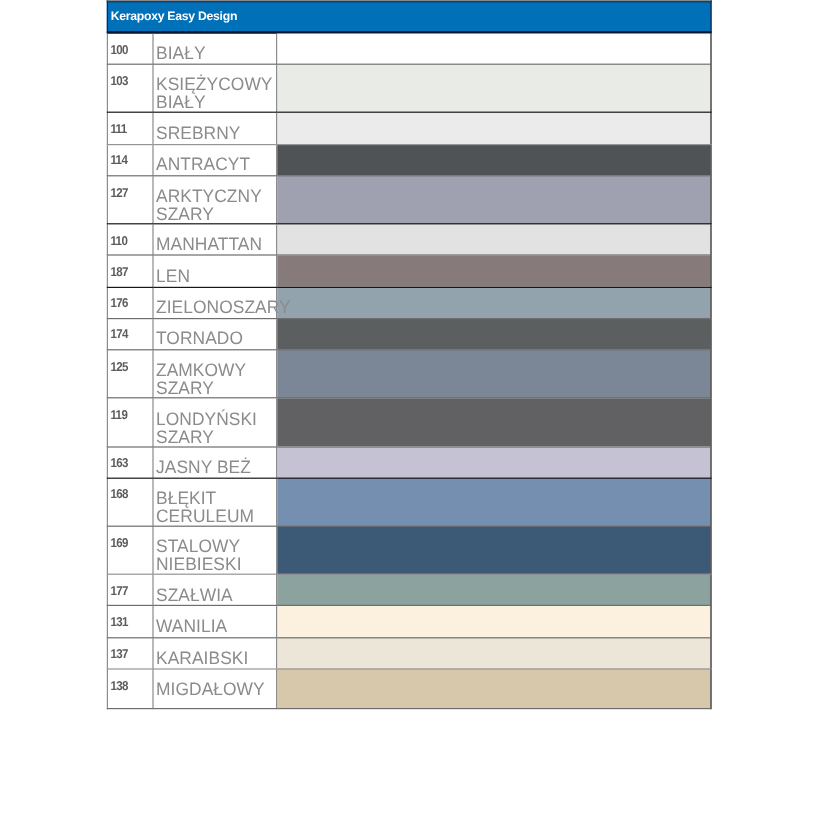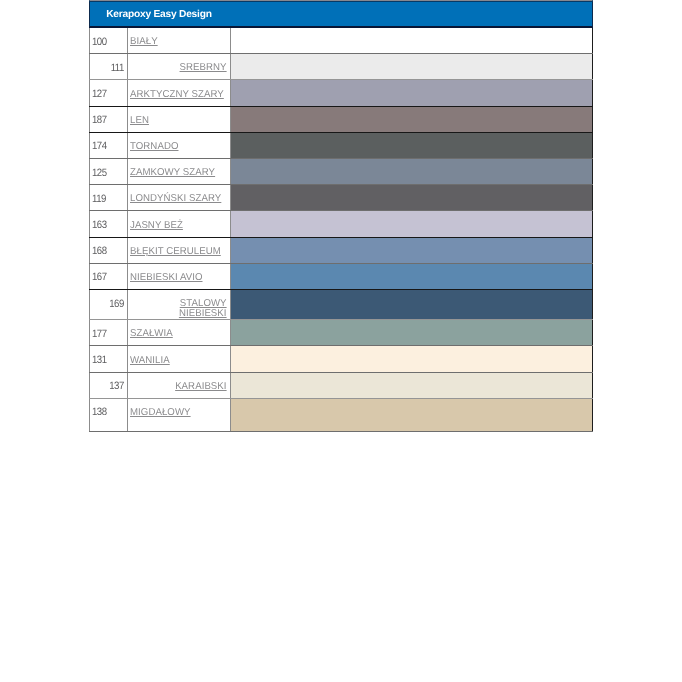--- a/index.html
+++ b/index.html
@@ -1,31 +1,31 @@
 <!DOCTYPE html>
 <html><head>
 <meta charset="utf-8">
 <style>
   html,body{margin:0;padding:0;}
   body{width:682px;height:682px;background:#ffffff;font-family:"Liberation Sans",sans-serif;overflow:hidden;
        -webkit-font-smoothing:antialiased;text-rendering:geometricPrecision;}
   .page{position:relative;width:682px;height:682px;background:#fff;transform:translateZ(0);}
   .chart{position:absolute;left:89.2px;top:0px;width:503.4px;}
-  .hdr{background:#0070b8;color:#fff;font-size:10.2px;font-weight:bold;letter-spacing:-0.22px;height:28px;padding-left:16px;padding-top:9.2px;box-sizing:border-box;border-top:1px solid #87878e;border-bottom:2px solid #081636;border-left:1.2px solid #0d2a4d;border-right:1.2px solid #0d2a4d;line-height:10px;}
+  .hdr{background:#0070b8;color:#fff;font-size:10.2px;font-weight:bold;letter-spacing:-0.22px;height:28px;padding-left:2px;padding-top:9.2px;box-sizing:border-box;border-top:1px solid #87878e;border-bottom:2px solid #081636;border-left:1.2px solid #0d2a4d;border-right:1.2px solid #0d2a4d;line-height:10px;}
   .hdr-rule{position:absolute;left:0;top:1px;width:503.4px;height:1px;background:#073a66;}
   table.tbl{border-collapse:collapse;width:503.4px;table-layout:fixed;}
   table.tbl td{border-left:1px solid #8c8c8c;border-right:1px solid #8c8c8c;border-top:0;border-bottom:1px solid #8e8e8e;height:25.2px;padding:0;}
   
   table.tbl tr.bdr-dark td{border-bottom:1.4px solid #171717;}
   table.tbl tr.bdr-med td{border-bottom:1.1px solid #6e6e6e;}
-  table.tbl tr.bdr-light td{border-bottom:0.95px solid #959595;text-align:right;}
+  table.tbl tr.bdr-light td{border-bottom:0.95px solid #959595;}
   table.tbl tr:last-child td{height:32px;vertical-align:top;}
-  table.tbl td.code{width:37.9px;font-size:10.7px;font-weight:400;color:#5c5c5e;padding:0 0 0 1.6px;box-sizing:border-box;vertical-align:top;}
+  table.tbl td.code{width:37.9px;font-size:10.7px;font-weight:700;color:#5c5c5e;padding:0 0 0 1.6px;box-sizing:border-box;vertical-align:top;}
   table.tbl td.code span{display:block;transform:scaleX(.9);transform-origin:left center;letter-spacing:-0.55px;line-height:1;padding-top:8.7px;}
-  table.tbl td.name{width:103.3px;font-size:10px;color:#8b8b8d;padding:0 0 0 2.2px;letter-spacing:.06px;box-sizing:border-box;vertical-align:top;text-decoration:underline;}
+  table.tbl td.name{width:103.3px;font-size:15px;color:#8b8b8d;padding:0 0 0 2.2px;letter-spacing:.06px;box-sizing:border-box;vertical-align:top;}
   table.tbl td.name span{display:block;line-height:1;padding-top:9.3px;transform:scaleX(.965);transform-origin:left center;}
   table.tbl td.sw{width:360.3px;border-right:1.3px solid #1d1d1d;}
 </style>
 </head>
 <body>
 
 <div class="page">
   <div class="chart">
     <div class="hdr">Kerapoxy Easy Design</div>
     <div class="hdr-rule"></div>
@@ -33,49 +33,85 @@
       <tbody id="rows">
           <tr class="bdr-med">
             <td class="code">
               <span>100</span>
             </td>
             <td class="name">
               <span>BIAŁY</span>
             </td>
             <td class="sw" style="background:#ffffff"></td>
           </tr>
+          <tr class="bdr-dark">
+            <td class="code">
+              <span>103</span>
+            </td>
+            <td class="name">
+              <span>KSIĘŻYCOWY BIAŁY</span>
+            </td>
+            <td class="sw" style="background:#e9ebe6"></td>
+          </tr>
           <tr class="bdr-light">
             <td class="code">
               <span>111</span>
             </td>
             <td class="name">
               <span>SREBRNY</span>
             </td>
             <td class="sw" style="background:#ebebeb"></td>
           </tr>
+          <tr class="bdr-med">
+            <td class="code">
+              <span>114</span>
+            </td>
+            <td class="name">
+              <span>ANTRACYT</span>
+            </td>
+            <td class="sw" style="background:#4f5355"></td>
+          </tr>
           <tr class="bdr-dark">
             <td class="code">
               <span>127</span>
             </td>
             <td class="name">
               <span>ARKTYCZNY SZARY</span>
             </td>
             <td class="sw" style="background:#9fa0b0"></td>
           </tr>
+          <tr class="bdr-med">
+            <td class="code">
+              <span>110</span>
+            </td>
+            <td class="name">
+              <span>MANHATTAN</span>
+            </td>
+            <td class="sw" style="background:#e2e2e2"></td>
+          </tr>
           <tr class="bdr-dark">
             <td class="code">
               <span>187</span>
             </td>
             <td class="name">
               <span>LEN</span>
             </td>
             <td class="sw" style="background:#877a7a"></td>
           </tr>
           <tr class="bdr-med">
             <td class="code">
+              <span>176</span>
+            </td>
+            <td class="name">
+              <span>ZIELONOSZARY</span>
+            </td>
+            <td class="sw" style="background:#92a3ad"></td>
+          </tr>
+          <tr class="bdr-med">
+            <td class="code">
               <span>174</span>
             </td>
             <td class="name">
               <span>TORNADO</span>
             </td>
             <td class="sw" style="background:#5b5f5f"></td>
           </tr>
           <tr class="bdr-med">
             <td class="code">
               <span>125</span>
@@ -104,29 +140,20 @@
             <td class="sw" style="background:#c5c2d3"></td>
           </tr>
           <tr class="bdr-med">
             <td class="code">
               <span>168</span>
             </td>
             <td class="name">
               <span>BŁĘKIT CERULEUM</span>
             </td>
             <td class="sw" style="background:#758fb0"></td>
-          </tr>
-          <tr class="bdr-dark">
-            <td class="code">
-              <span>167</span>
-            </td>
-            <td class="name">
-              <span>NIEBIESKI AVIO</span>
-            </td>
-            <td class="sw" style="background:#5b88b0"></td>
           </tr>
           <tr class="bdr-light">
             <td class="code">
               <span>169</span>
             </td>
             <td class="name">
               <span>STALOWY NIEBIESKI</span>
             </td>
             <td class="sw" style="background:#3c5975"></td>
           </tr>

